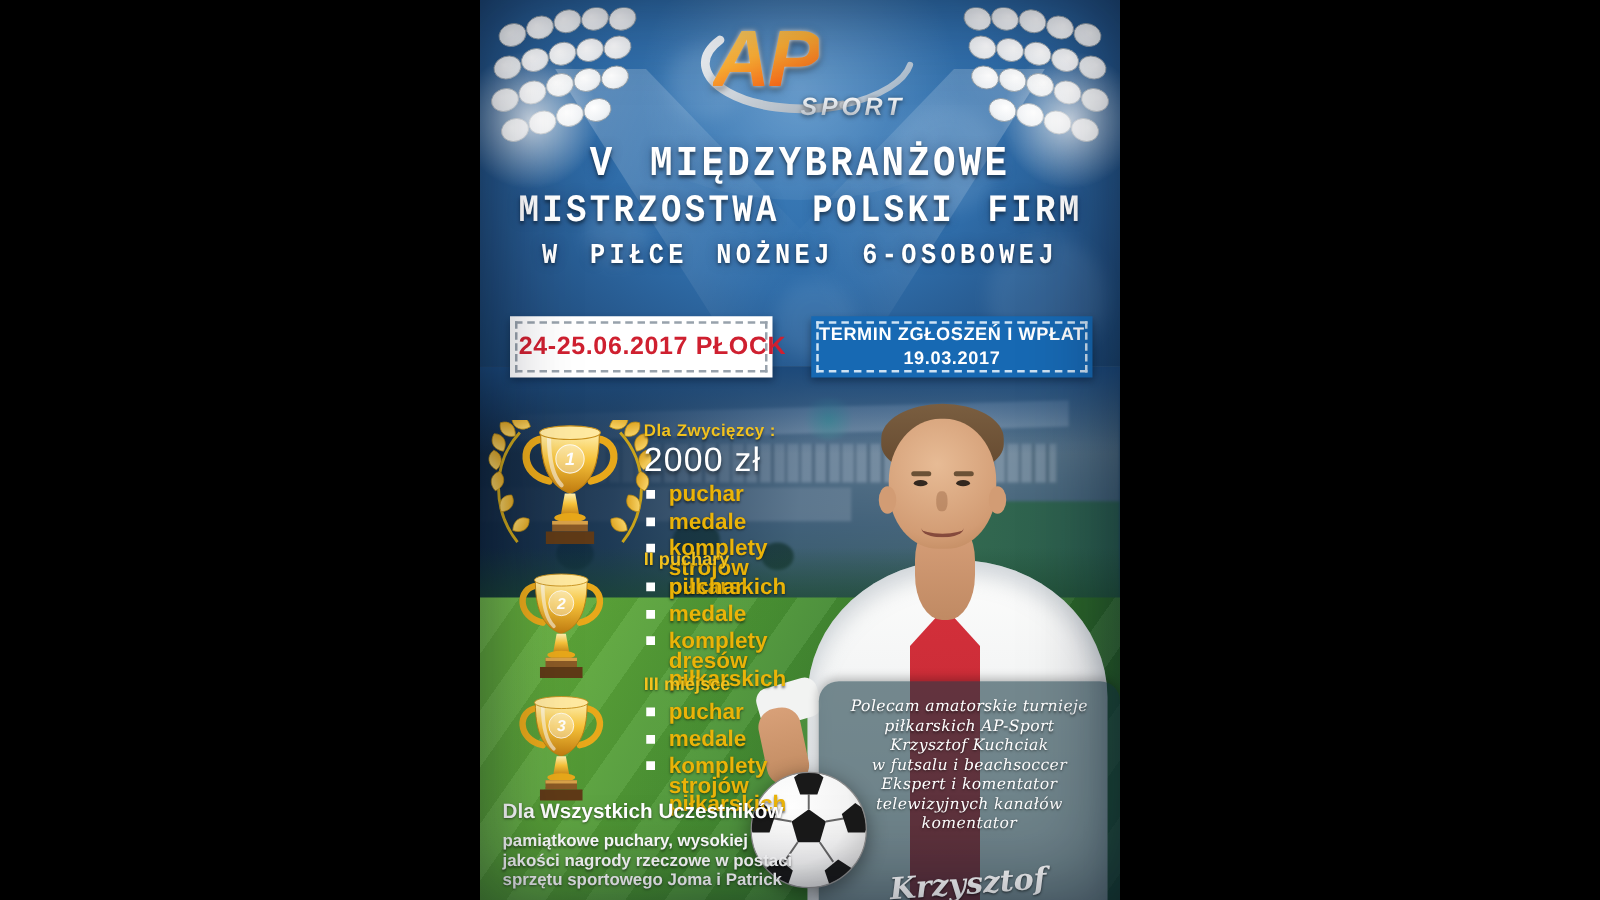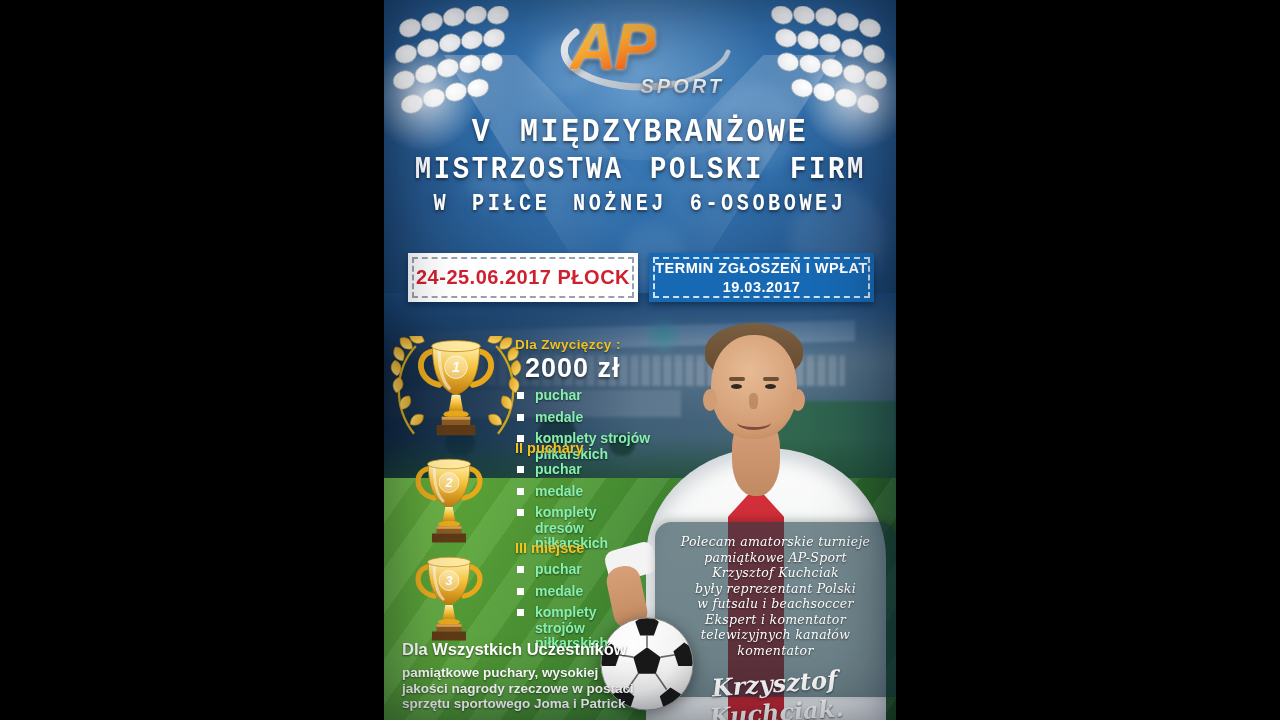--- a/index.html
+++ b/index.html
@@ -67,32 +67,32 @@
   
   .title{left:0;top:113px;width:512px;text-align:center;color:#fff;font-family:Liberation Mono, monospace;}
   .title-line{white-space:nowrap;font-weight:800;transform:scaleX(0.88);transform-origin:center;
     text-shadow:0 2px 3px rgba(0,0,0,0.45), 0 0 10px rgba(0,40,80,0.35);}
   .tl1{font-size:34px;line-height:38px;letter-spacing:3px;word-spacing:8px;}
   .tl2{font-size:31px;line-height:38px;letter-spacing:3px;word-spacing:8px;}
   .tl3{font-size:23px;line-height:30px;letter-spacing:4px;word-spacing:8px;}
 
   
   .badge{top:253px;height:49px;display:flex;align-items:center;justify-content:center;box-shadow:0 3px 6px rgba(0,10,25,0.4);}
-  .badge-white{left:24px;width:230px;background:#fff;}
+  .badge-white{left:24px;width:192px;background:#fff;padding-left:18px;}
   .badge-white::after{content:"";position:absolute;inset:4px;border:2px dashed #98a2ac;pointer-events:none;}
   .badge-white .txt{color:#cf2030;font-size:20px;font-weight:800;letter-spacing:0.5px;white-space:nowrap;}
   .badge-blue{left:265px;width:225px;background:#1769b3;flex-direction:column;line-height:19px;}
   .badge-blue::after{content:"";position:absolute;inset:4px;border:2px dashed #cde2f4;pointer-events:none;}
   .badge-blue .txt{color:#fff;font-size:14.5px;font-weight:800;letter-spacing:0.5px;white-space:nowrap;text-align:right;}
 
   
   .prize-label{color:#f2c21e;font-weight:800;font-size:13.5px;letter-spacing:0.4px;text-shadow:0 1px 2px rgba(0,0,0,0.5);}
-  .prize-amount{color:#fff;font-weight:700;font-size:27px;letter-spacing:1px;margin:1px 10px 4px;text-shadow:0 2px 3px rgba(0,0,0,0.5);}
+  .prize-amount{color:#fff;font-weight:400;font-size:27px;letter-spacing:1px;margin:1px 0 4px;text-shadow:0 2px 3px rgba(0,0,0,0.5);}
   ul.bullets{list-style:none;margin:4px 0 0;padding:0;}
-  ul.bullets li{position:relative;padding-left:20px;color:#86efac;font-weight:700;font-size:14px;line-height:15.5px;margin-bottom:6px;
+  ul.bullets li{position:relative;padding-left:20px;color:#eab308;font-weight:700;font-size:18px;line-height:15.5px;margin-bottom:6px;
     text-shadow:0 1px 2px rgba(0,0,0,0.55);}
   ul.bullets li::before{content:"";position:absolute;left:2px;top:4px;width:7px;height:7px;background:#fff;}
   .s1{left:131px;top:337px;width:150px;}
   .s2{left:131px;top:440px;width:104px;}
   .s3{left:131px;top:540px;width:104px;}
   .miejsce{color:#f2c21e;font-weight:800;font-size:14.5px;margin-bottom:6px;text-shadow:0 1px 2px rgba(0,0,0,0.5);}
 
   
   .participants{left:18px;top:640px;width:236px;color:#fff;}
   .participants h3{margin:0 0 6px;font-size:16.5px;font-weight:800;white-space:nowrap;text-shadow:0 1px 2px rgba(0,0,0,0.5);}
@@ -117,21 +117,21 @@
   .brow{position:absolute;top:80px;width:16px;height:4px;background:#6b5136;border-radius:2px;}
   .brow.lb{left:90px}.brow.rb{left:124px}
   .eye{position:absolute;top:87px;width:11px;height:5px;background:#33281f;border-radius:50%;}
   .eye.le{left:92px}.eye.re{left:126px}
   .nose{position:absolute;left:110px;top:96px;width:9px;height:16px;background:rgba(160,110,75,0.5);border-radius:40%;}
   .mouth{position:absolute;left:98px;top:118px;width:34px;height:12px;border-bottom:3px solid rgba(120,60,50,0.85);border-radius:0 0 50% 50%;}
   .sleeve{left:222px;top:546px;width:50px;height:32px;background:#f2f3f2;border-radius:10px;transform:rotate(-16deg);}
   .forearm{left:226px;top:566px;width:34px;height:62px;background:linear-gradient(180deg,#d8a078,#c08a60);border-radius:15px;transform:rotate(-12deg);}
 
   
-  .endorse{left:271px;top:522px;width:241px;height:175px;border-radius:16px 16px 0 0;
+  .endorse{left:271px;top:545px;width:241px;height:175px;border-radius:16px 16px 0 0;
     background:rgba(22,56,67,0.58);box-shadow:0 -2px 8px rgba(0,0,0,0.25);}
   .endorse-text{position:absolute;left:0;top:12px;width:100%;text-align:center;color:#fff;
     font-family:"DejaVu Serif",serif;font-style:italic;font-size:12.5px;line-height:15.5px;letter-spacing:0.3px;
     text-shadow:0 1px 2px rgba(0,0,0,0.55);}
   .signature{position:absolute;left:0;top:147px;width:100%;text-align:center;color:#fff;
     font-family:"DejaVu Serif",serif;font-style:italic;font-weight:700;font-size:24px;transform:rotate(-4deg);
     text-shadow:0 1px 2px rgba(0,0,0,0.6);}
 
   
   .ball{left:214px;top:615px;width:98px;height:98px;filter:drop-shadow(0 4px 8px rgba(0,0,0,0.45));}
@@ -283,23 +283,22 @@
         <div class="nose"></div>
         <div class="mouth"></div>
       </div>
     </div>
     <div class="abs sleeve"></div>
     <div class="abs forearm"></div>
 
     <div class="abs endorse">
       <div class="endorse-text">
         <div>Polecam amatorskie turnieje</div>
-        <div>pamiątkowe AP-Sport</div>
+        <div>piłkarskich AP-Sport</div>
         <div>Krzysztof Kuchciak</div>
-        <div>były reprezentant Polski</div>
         <div>w futsalu i beachsoccer</div>
         <div>Ekspert i komentator</div>
         <div>telewizyjnych kanałów</div>
         <div>komentator</div>
       </div>
       <div class="signature">Krzysztof Kuchciak.</div>
     </div>
 
     <div class="abs ball">
       <svg viewBox="0 0 100 100" width="98" height="98">

